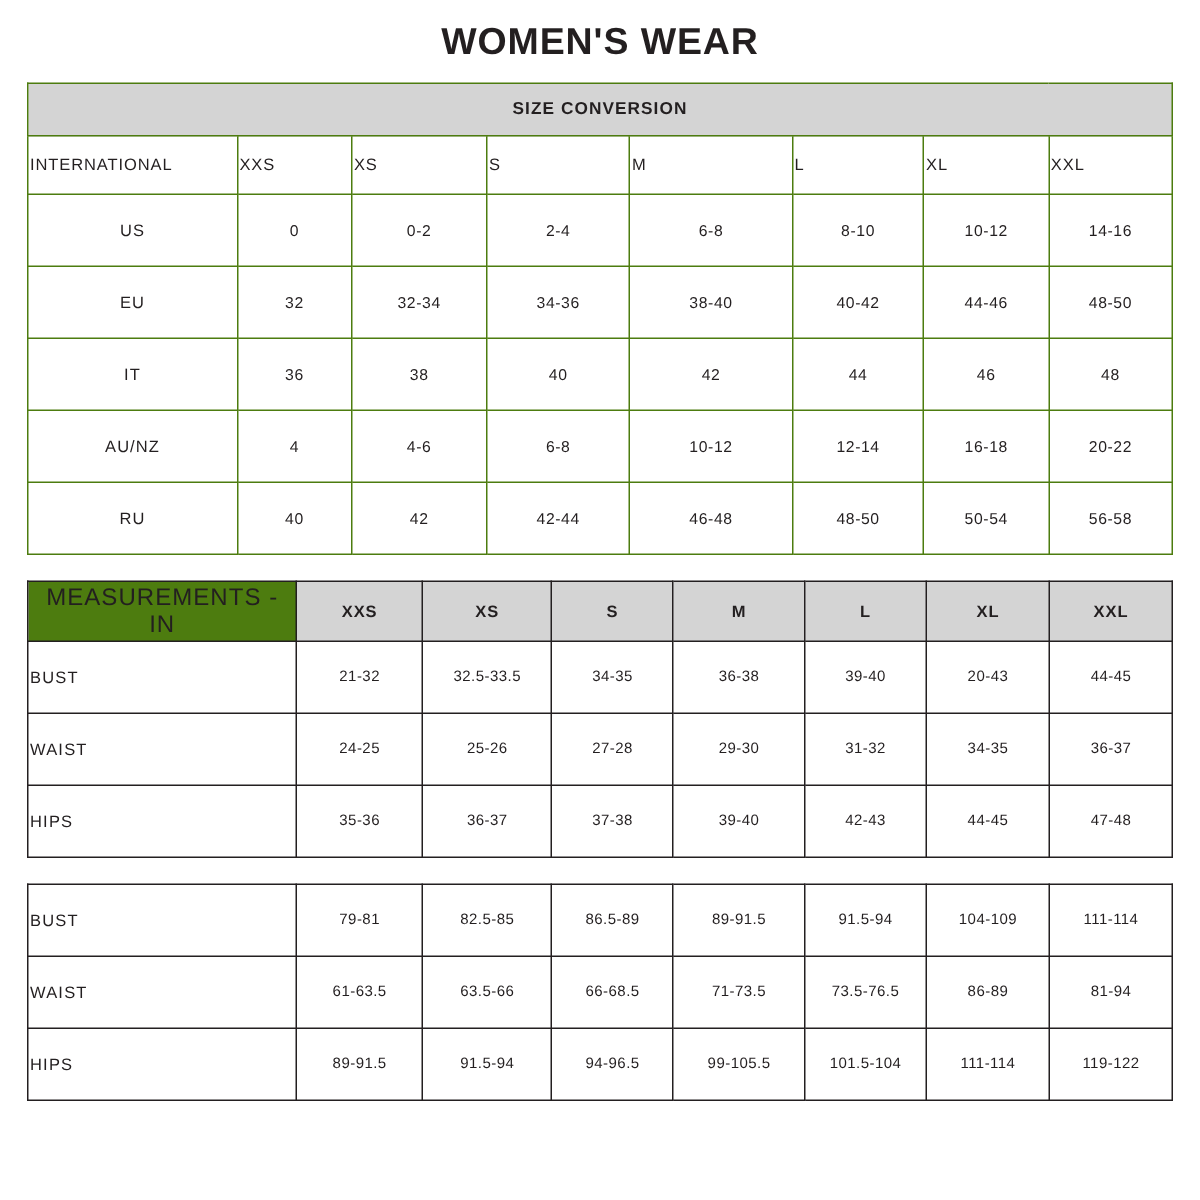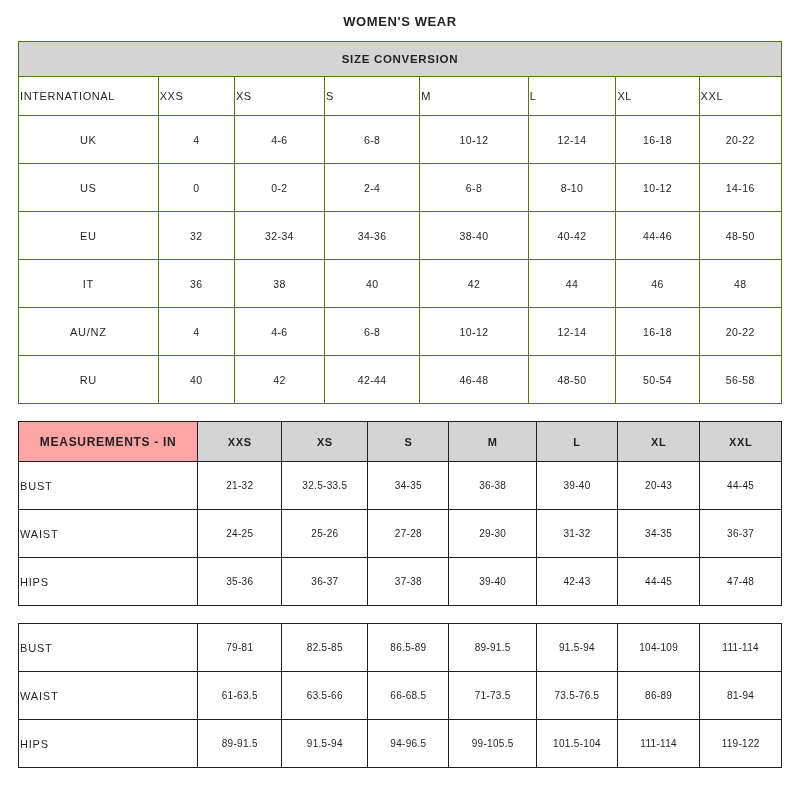--- a/index.html
+++ b/index.html
@@ -17,21 +17,21 @@
   .page {
     width: 800px;
     height: 800px;
     box-sizing: border-box;
     padding: 10px 18px 10px 18px;
     display: flex;
     flex-direction: column;
   }
   .page-title {
     text-align: center;
-    font-size: 13px;
+    font-size: 25px;
     font-weight: bold;
     letter-spacing: 0.6px;
     margin: 4px 0 12px 0;
     color: #231f20;
   }
   table {
     border-collapse: collapse;
     width: 100%;
     table-layout: fixed;
   }
@@ -67,23 +67,23 @@
   .cell {
     text-align: center;
     font-size: 10.5px;
     letter-spacing: 0.4px;
     vertical-align: middle;
   }
   .spacer {
     height: 17px;
   }
   table.meas .meas-title {
-    background: #fca5a5;
-    font-weight: bold;
-    font-size: 12px;
+    background: #4d7c0f;
+    font-weight: normal;
+    font-size: 16px;
     letter-spacing: 0.7px;
     text-align: center;
     height: 37px;
     vertical-align: middle;
   }
   table.meas .meas-size {
     background: #d4d4d4;
     font-weight: bold;
     font-size: 11px;
     letter-spacing: 0.6px;
@@ -131,30 +131,20 @@
         <td class="hdr-cell">INTERNATIONAL</td>
         <td class="hdr-cell">XXS</td>
         <td class="hdr-cell">XS</td>
         <td class="hdr-cell">S</td>
         <td class="hdr-cell">M</td>
         <td class="hdr-cell">L</td>
         <td class="hdr-cell">XL</td>
         <td class="hdr-cell">XXL</td>
       </tr>
 
-      <tr>
-        <td class="row-label">UK</td>
-        <td class="cell">4</td>
-        <td class="cell">4-6</td>
-        <td class="cell">6-8</td>
-        <td class="cell">10-12</td>
-        <td class="cell">12-14</td>
-        <td class="cell">16-18</td>
-        <td class="cell">20-22</td>
-      </tr>
 
       <tr>
         <td class="row-label">US</td>
         <td class="cell">0</td>
         <td class="cell">0-2</td>
         <td class="cell">2-4</td>
         <td class="cell">6-8</td>
         <td class="cell">8-10</td>
         <td class="cell">10-12</td>
         <td class="cell">14-16</td>

